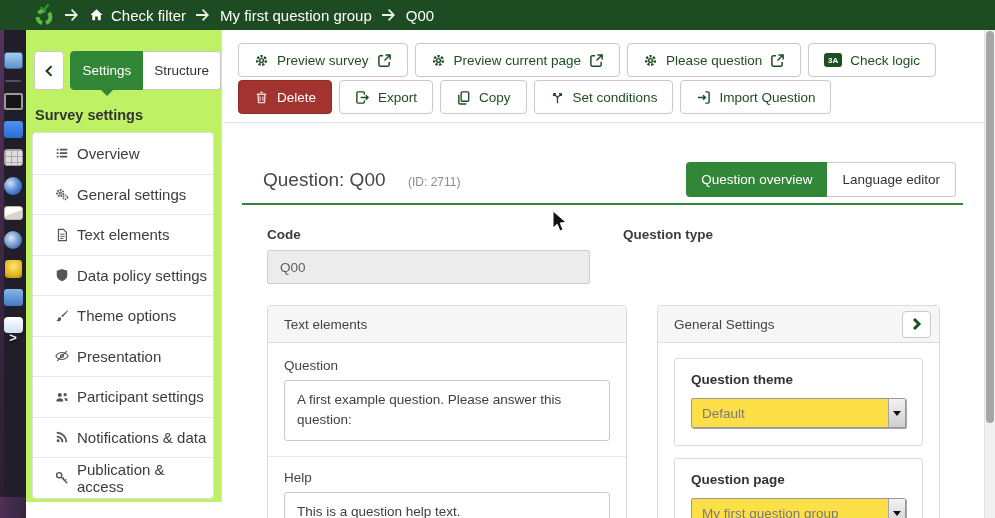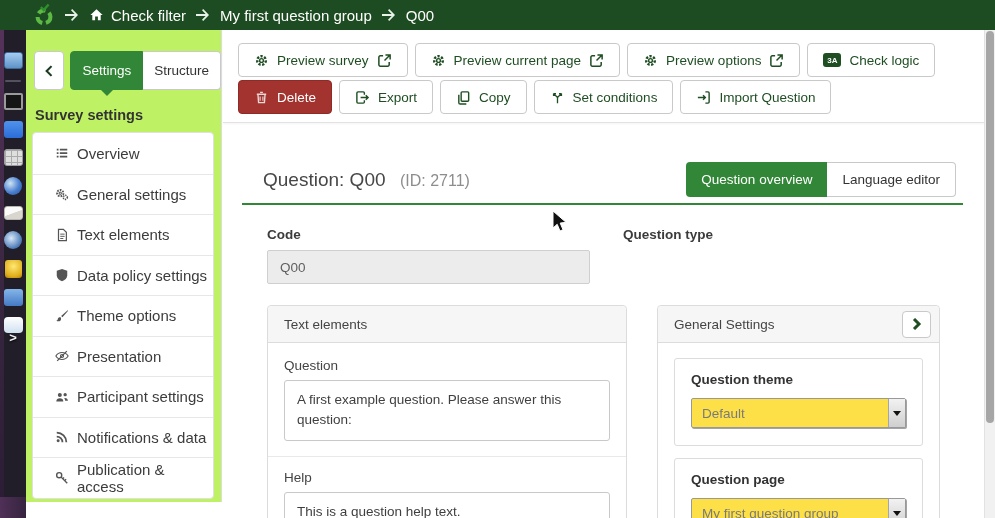--- a/index.html
+++ b/index.html
@@ -54,21 +54,21 @@
   .trow { display:flex; gap:7px; }
   .trow + .trow { margin-top:3px; }
   .btn { display:inline-flex; align-items:center; gap:8px; height:34px; padding:0 15px; background:#fff; border:1px solid #c9c9c9; border-radius:4px; color:#1f4e23; font-size:13.5px; white-space:nowrap; cursor:pointer; }
   .btn svg { width:15px; height:15px; flex:none; }
   .btn.danger { background:#a2332e; border-color:#8f2b27; color:#fff; }
   .btn.danger svg { opacity:.8; }
   .logic-badge { width:18px; height:14px; border-radius:3px; background:#1f4e23; color:#fff; font-size:8px; font-weight:bold; display:flex; align-items:center; justify-content:center; }
 
   .title-row { margin-top:39px; padding:0 28px 0 40px; display:flex; align-items:center; justify-content:space-between; }
   .page-title { font-size:19px; color:#474747; }
-  .page-id { font-size:16px; color:#8d8d8d; margin-left:10px; }
+  .page-id { font-size:12px; color:#8d8d8d; margin-left:18px; }
   .seg { display:flex; }
   .seg-btn { height:35px; display:flex; align-items:center; padding:16px 15px; font-size:13.5px; cursor:pointer; }
   .seg-btn.active { background:#328637; color:#fff; border-radius:4px 0 0 4px; }
   .seg-btn.plain { background:#fff; color:#333; border:1px solid #c9c9c9; border-left:none; border-radius:0 4px 4px 0; }
   .green-hr { height:2px; background:#328637; margin:6px 21px 0 19px; }
 
   .content { padding:22px 24px 0 44px; }
   .form-row { display:flex; gap:33px; }
   .fcol-l { width:323px; } .fcol-r { width:316px; }
   .flabel { font-size:13.5px; font-weight:bold; color:#3b3b3b; margin-bottom:8px; }
@@ -260,21 +260,21 @@
           <svg viewBox="0 0 16 16">
               <path d="M6.5 3H3.5A1.5 1.5 0 0 0 2 4.5v8A1.5 1.5 0 0 0 3.5 14h8a1.5 1.5 0 0 0 1.5-1.5V9.5" fill="none" stroke="currentColor" stroke-width="1.6"></path>
               <path d="M9 2h5v5M13.6 2.4 8 8" fill="none" stroke="currentColor" stroke-width="1.6"></path>
             </svg>
         </div>
         <div class="btn">
           <svg viewBox="0 0 16 16">
               <circle cx="8" cy="8" r="4.6" fill="none" stroke="currentColor" stroke-width="2.6" stroke-dasharray="2.4 1.6"></circle>
               <circle cx="8" cy="8" r="2" fill="none" stroke="currentColor" stroke-width="1.5"></circle>
             </svg>
-          <span>Preview options</span>
+          <span>Please question</span>
           <svg viewBox="0 0 16 16">
               <path d="M6.5 3H3.5A1.5 1.5 0 0 0 2 4.5v8A1.5 1.5 0 0 0 3.5 14h8a1.5 1.5 0 0 0 1.5-1.5V9.5" fill="none" stroke="currentColor" stroke-width="1.6"></path>
               <path d="M9 2h5v5M13.6 2.4 8 8" fill="none" stroke="currentColor" stroke-width="1.6"></path>
             </svg>
         </div>
         <div class="btn">
           <span class="logic-badge">3A</span>
           <span>Check logic</span>
         </div>
       </div>

